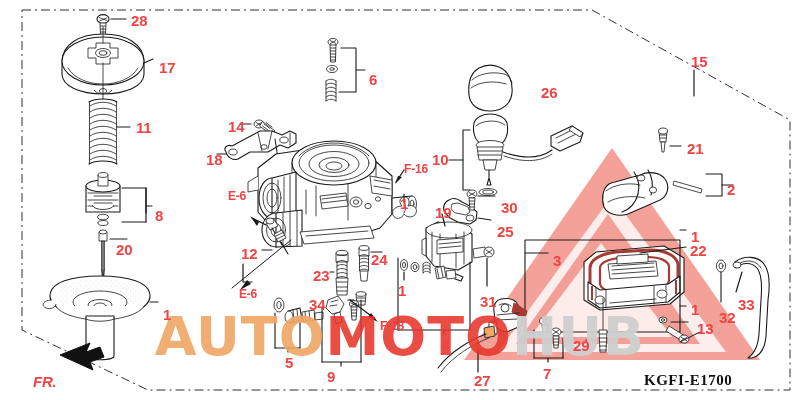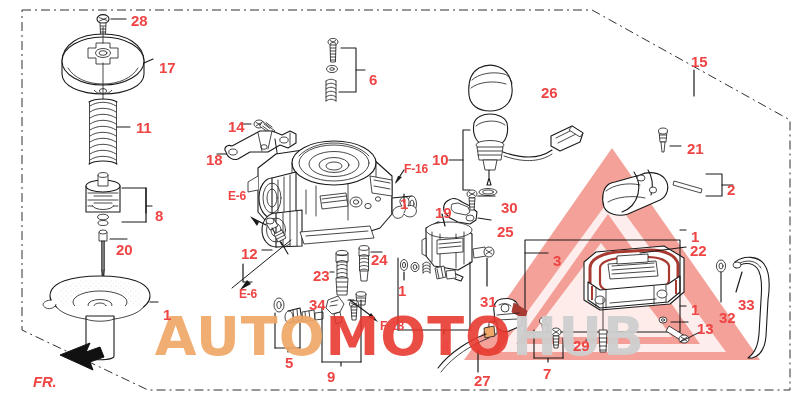--- a/index.html
+++ b/index.html
@@ -604,14 +604,15 @@
       <div class="lbl" style="left: 474px; top: 373px;">27</div>
     </div>
 
   <div class="lbl ref" style="left:404px;top:163px;">F-16</div>
   <div class="lbl ref" style="left:380px;top:320px;">F-18</div>
   <div class="lbl ref" style="left:228px;top:190px;">E-6</div>
   <div class="lbl ref" style="left:239px;top:288px;">E-6</div>
 
   <div class="lbl fr" style="left:33px;top:366px;margin-top:8px;">FR.</div>
 
+  <div class="code" style="left:644px;top:372px;">KGFI-E1700</div>
 
 </div>
 
 </body></html>

